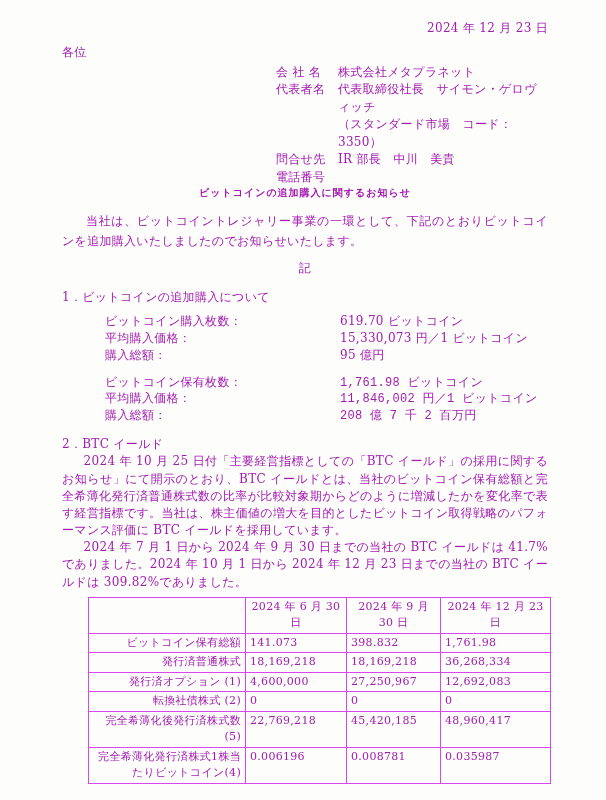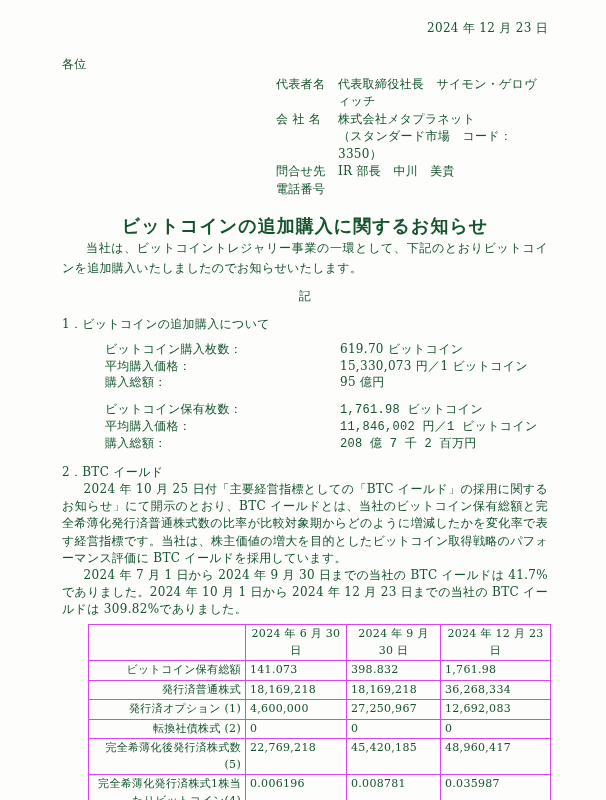--- a/index.html
+++ b/index.html
@@ -4,31 +4,31 @@
 <style>
   * { margin:0; padding:0; box-sizing:border-box; }
   html,body { background:#ffffff; }
   .page {
     position:relative;
     width:606px; height:800px;
     background:#fdfdfc;
     padding:20px 58px 0 62px;
     overflow:hidden;
     font-family:"DejaVu Serif","Liberation Serif",serif;
-    font-size:12px; line-height:1.45; color:#14532d;
+    font-size:12px; line-height:1.45; color:#a21caf;
     letter-spacing:0.3px;
   }
   .date-line { text-align:right; font-size:12px; }
-  .recipient { margin-top:19px; }
+  .recipient { margin-top:7px; }
   .company { margin-left:214px; margin-top:2px; }
   .company-row { display:flex; line-height:1.46; }
   .company-label { width:62px; flex:none; }
   .company-value { flex:1; }
-  .press-title { text-align:center; font-weight:bold; font-size:18px; margin-top:15px; letter-spacing:1px; }
-  .intro { text-align:justify; text-indent:2em; line-height:1.65; }
+  .press-title { text-align:center; font-weight:bold; font-size:10px; letter-spacing:1px; }
+  .intro { margin-top:11px; text-align:justify; text-indent:2em; line-height:1.65; }
   .notice-mark { text-align:center; margin-top:9px; }
   .sec-heading { margin-top:11px; }
   .kv-block { margin-left:43px; margin-top:7px; }
   .kv-block.second { margin-top:11px;font-family:Liberation Mono, monospace; }
   .kv-row { display:flex; line-height:1.4; }
   .kv-label { width:235px; flex:none; }
   .kv-value { flex:1; }
   .body-para { text-align:justify; text-indent:1.8em; line-height:1.43; }
   .metrics-table { border-collapse:collapse; margin:6px 0 0 26px; table-layout:fixed; width:462px; font-size:11px; line-height:1.5; }
   .metrics-table th, .metrics-table td { border:1px solid #d946ef; padding:1px 4px; vertical-align:top; }
@@ -40,26 +40,26 @@
 <body>
 
 <div class="page">
 
   <div class="date-line">2024 年 12 月 23 日</div>
 
   <div class="recipient">各位</div>
 
   <div class="company">
     <div class="company-row">
+      <span class="company-label">会 社 名</span>
+      <span class="company-value">株式会社メタプラネット</span>
+    </div>
+    <div class="company-row">
       <span class="company-label">代表者名</span>
       <span class="company-value">代表取締役社長　サイモン・ゲロヴィッチ</span>
-    </div>
-    <div class="company-row">
-      <span class="company-label">会 社 名</span>
-      <span class="company-value">株式会社メタプラネット</span>
     </div>
     <div class="company-row">
       <span class="company-label"></span>
       <span class="company-value">（スタンダード市場　コード：3350）</span>
     </div>
     <div class="company-row">
       <span class="company-label">問合せ先</span>
       <span class="company-value">IR 部長　中川　美貴</span>
     </div>
     <div class="company-row">

